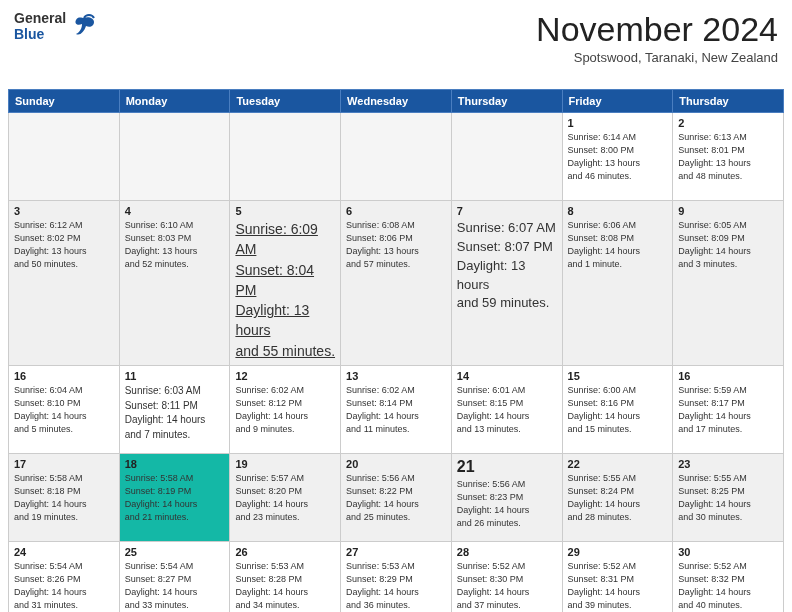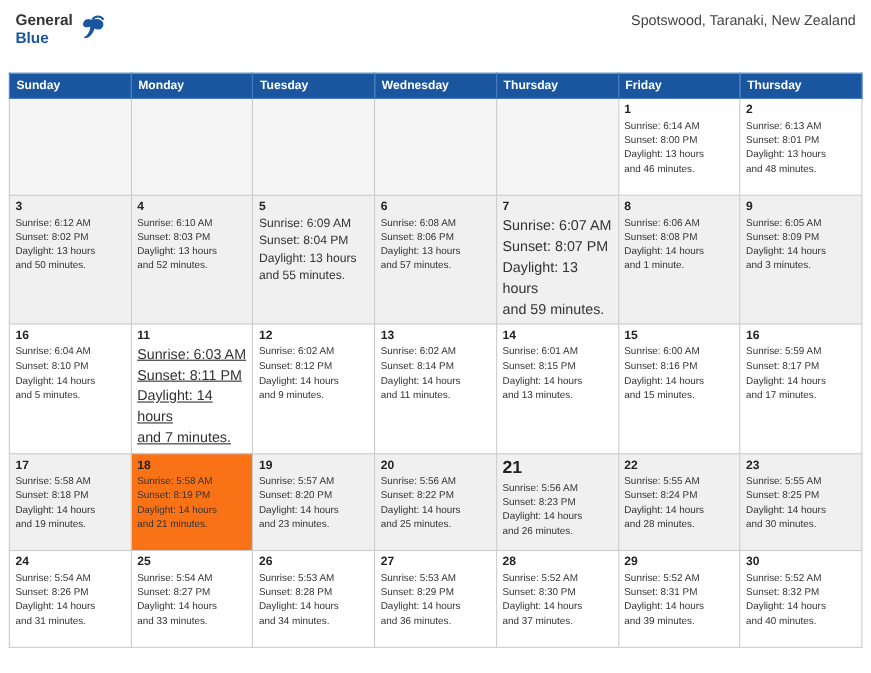--- a/index.html
+++ b/index.html
@@ -21,20 +21,21 @@
         <span style="font-size:14px; font-weight:bold; color:#1a56a0;">Blue</span>
       </div>
 
       <svg width="28" height="28" viewBox="0 0 28 28">
         <path d="M14 6 C18 4, 24 6, 24 10 C24 14, 20 16, 16 14 C14 20, 10 24, 6 22 C10 20, 12 16, 12 12 C8 14, 4 12, 6 8 C8 4, 12 6, 14 6Z" fill="#1a56a0"></path>
         <path d="M14 6 C16 2, 22 2, 24 6" fill="none" stroke="#1a56a0" stroke-width="2"></path>
       </svg>
     </div>
 
     <div style="text-align:right;">
+      <div style="font-size:34px; font-weight:300; color:#222;">November 2024</div>
       <div style="font-size:13px; color:#444; margin-top:1px;">Spotswood, Taranaki, New Zealand</div>
     </div>
   </div>
 
   <table style="border-collapse:collapse; width:calc(100% - 16px); margin:0 8px; table-layout:fixed;">
     <thead>
       <tr id="header-row">
           <th style="background: rgb(26, 86, 160); color: rgb(255, 255, 255); font-size: 11px; font-weight: bold; padding: 5px 6px; text-align: left; border: 1px solid rgb(74, 126, 192);">Sunday</th>
           <th style="background: rgb(26, 86, 160); color: rgb(255, 255, 255); font-size: 11px; font-weight: bold; padding: 5px 6px; text-align: left; border: 1px solid rgb(74, 126, 192);">Monday</th>
           <th style="background: rgb(26, 86, 160); color: rgb(255, 255, 255); font-size: 11px; font-weight: bold; padding: 5px 6px; text-align: left; border: 1px solid rgb(74, 126, 192);">Tuesday</th>
@@ -76,21 +77,21 @@
           </td>
           <td style="vertical-align: top; border: 1px solid rgb(204, 204, 204); padding: 4px 5px; font-size: 9px; color: rgb(51, 51, 51); background: rgb(240, 240, 240); height: 88px; width: 14.28%;">
             <div style="font-size: 11px; font-weight: bold; color: rgb(34, 34, 34); margin-bottom: 2px;">4</div>
             <div style="font-size: 9px; color: rgb(51, 51, 51); line-height: 1.45; white-space: pre-line;">Sunrise: 6:10 AM
 Sunset: 8:03 PM
 Daylight: 13 hours
 and 52 minutes.</div>
           </td>
           <td style="vertical-align: top; border: 1px solid rgb(204, 204, 204); padding: 4px 5px; font-size: 9px; color: rgb(51, 51, 51); background: rgb(240, 240, 240); height: 88px; width: 14.28%;">
             <div style="font-size: 11px; font-weight: bold; color: rgb(34, 34, 34); margin-bottom: 2px;">5</div>
-            <div style="font-size: 11px; color: rgb(51, 51, 51); line-height: 1.45; white-space: pre-line;">Sunrise: 6:09 AM
+            <div style="font-size: 14px; color: rgb(51, 51, 51); line-height: 1.45; white-space: pre-line; text-decoration: underline;">Sunrise: 6:09 AM
 Sunset: 8:04 PM
 Daylight: 13 hours
 and 55 minutes.</div>
           </td>
           <td style="vertical-align: top; border: 1px solid rgb(204, 204, 204); padding: 4px 5px; font-size: 9px; color: rgb(51, 51, 51); background: rgb(240, 240, 240); height: 88px; width: 14.28%;">
             <div style="font-size: 11px; font-weight: bold; color: rgb(34, 34, 34); margin-bottom: 2px;">6</div>
             <div style="font-size: 9px; color: rgb(51, 51, 51); line-height: 1.45; white-space: pre-line;">Sunrise: 6:08 AM
 Sunset: 8:06 PM
 Daylight: 13 hours
 and 57 minutes.</div>
@@ -120,21 +121,21 @@
         <tr>
           <td style="vertical-align: top; border: 1px solid rgb(204, 204, 204); padding: 4px 5px; font-size: 9px; color: rgb(51, 51, 51); background: rgb(255, 255, 255); height: 88px; width: 14.28%;">
             <div style="font-size: 11px; font-weight: bold; color: rgb(34, 34, 34); margin-bottom: 2px;">16</div>
             <div style="font-size: 9px; color: rgb(51, 51, 51); line-height: 1.45; white-space: pre-line;">Sunrise: 6:04 AM
 Sunset: 8:10 PM
 Daylight: 14 hours
 and 5 minutes.</div>
           </td>
           <td style="vertical-align: top; border: 1px solid rgb(204, 204, 204); padding: 4px 5px; font-size: 9px; color: rgb(51, 51, 51); background: rgb(255, 255, 255); height: 88px; width: 14.28%;">
             <div style="font-size: 11px; font-weight: bold; color: rgb(34, 34, 34); margin-bottom: 2px;">11</div>
-            <div style="font-size: 13px; color: rgb(51, 51, 51); line-height: 1.45; white-space: pre-line; text-decoration: underline;">Sunrise: 6:03 AM
+            <div style="font-size: 10px; color: rgb(51, 51, 51); line-height: 1.45; white-space: pre-line;">Sunrise: 6:03 AM
 Sunset: 8:11 PM
 Daylight: 14 hours
 and 7 minutes.</div>
           </td>
           <td style="vertical-align: top; border: 1px solid rgb(204, 204, 204); padding: 4px 5px; font-size: 9px; color: rgb(51, 51, 51); background: rgb(255, 255, 255); height: 88px; width: 14.28%;">
             <div style="font-size: 11px; font-weight: bold; color: rgb(34, 34, 34); margin-bottom: 2px;">12</div>
             <div style="font-size: 9px; color: rgb(51, 51, 51); line-height: 1.45; white-space: pre-line;">Sunrise: 6:02 AM
 Sunset: 8:12 PM
 Daylight: 14 hours
 and 9 minutes.</div>
@@ -169,21 +170,21 @@
           </td>
         </tr>
         <tr>
           <td style="vertical-align: top; border: 1px solid rgb(204, 204, 204); padding: 4px 5px; font-size: 9px; color: rgb(51, 51, 51); background: rgb(240, 240, 240); height: 88px; width: 14.28%;">
             <div style="font-size: 11px; font-weight: bold; color: rgb(34, 34, 34); margin-bottom: 2px;">17</div>
             <div style="font-size: 9px; color: rgb(51, 51, 51); line-height: 1.45; white-space: pre-line;">Sunrise: 5:58 AM
 Sunset: 8:18 PM
 Daylight: 14 hours
 and 19 minutes.</div>
           </td>
-          <td style="vertical-align: top; border: 1px solid rgb(204, 204, 204); padding: 4px 5px; font-size: 9px; color: rgb(51, 51, 51); background: #f97316; height: 88px; width: 14.28%;">
+          <td style="vertical-align: top; border: 1px solid rgb(204, 204, 204); padding: 4px 5px; font-size: 9px; color: rgb(51, 51, 51); background: #14b8a6; height: 88px; width: 14.28%;">
             <div style="font-size: 11px; font-weight: bold; color: rgb(34, 34, 34); margin-bottom: 2px;">18</div>
             <div style="font-size: 9px; color: rgb(51, 51, 51); line-height: 1.45; white-space: pre-line;">Sunrise: 5:58 AM
 Sunset: 8:19 PM
 Daylight: 14 hours
 and 21 minutes.</div>
           </td>
           <td style="vertical-align: top; border: 1px solid rgb(204, 204, 204); padding: 4px 5px; font-size: 9px; color: rgb(51, 51, 51); background: rgb(240, 240, 240); height: 88px; width: 14.28%;">
             <div style="font-size: 11px; font-weight: bold; color: rgb(34, 34, 34); margin-bottom: 2px;">19</div>
             <div style="font-size: 9px; color: rgb(51, 51, 51); line-height: 1.45; white-space: pre-line;">Sunrise: 5:57 AM
 Sunset: 8:20 PM

